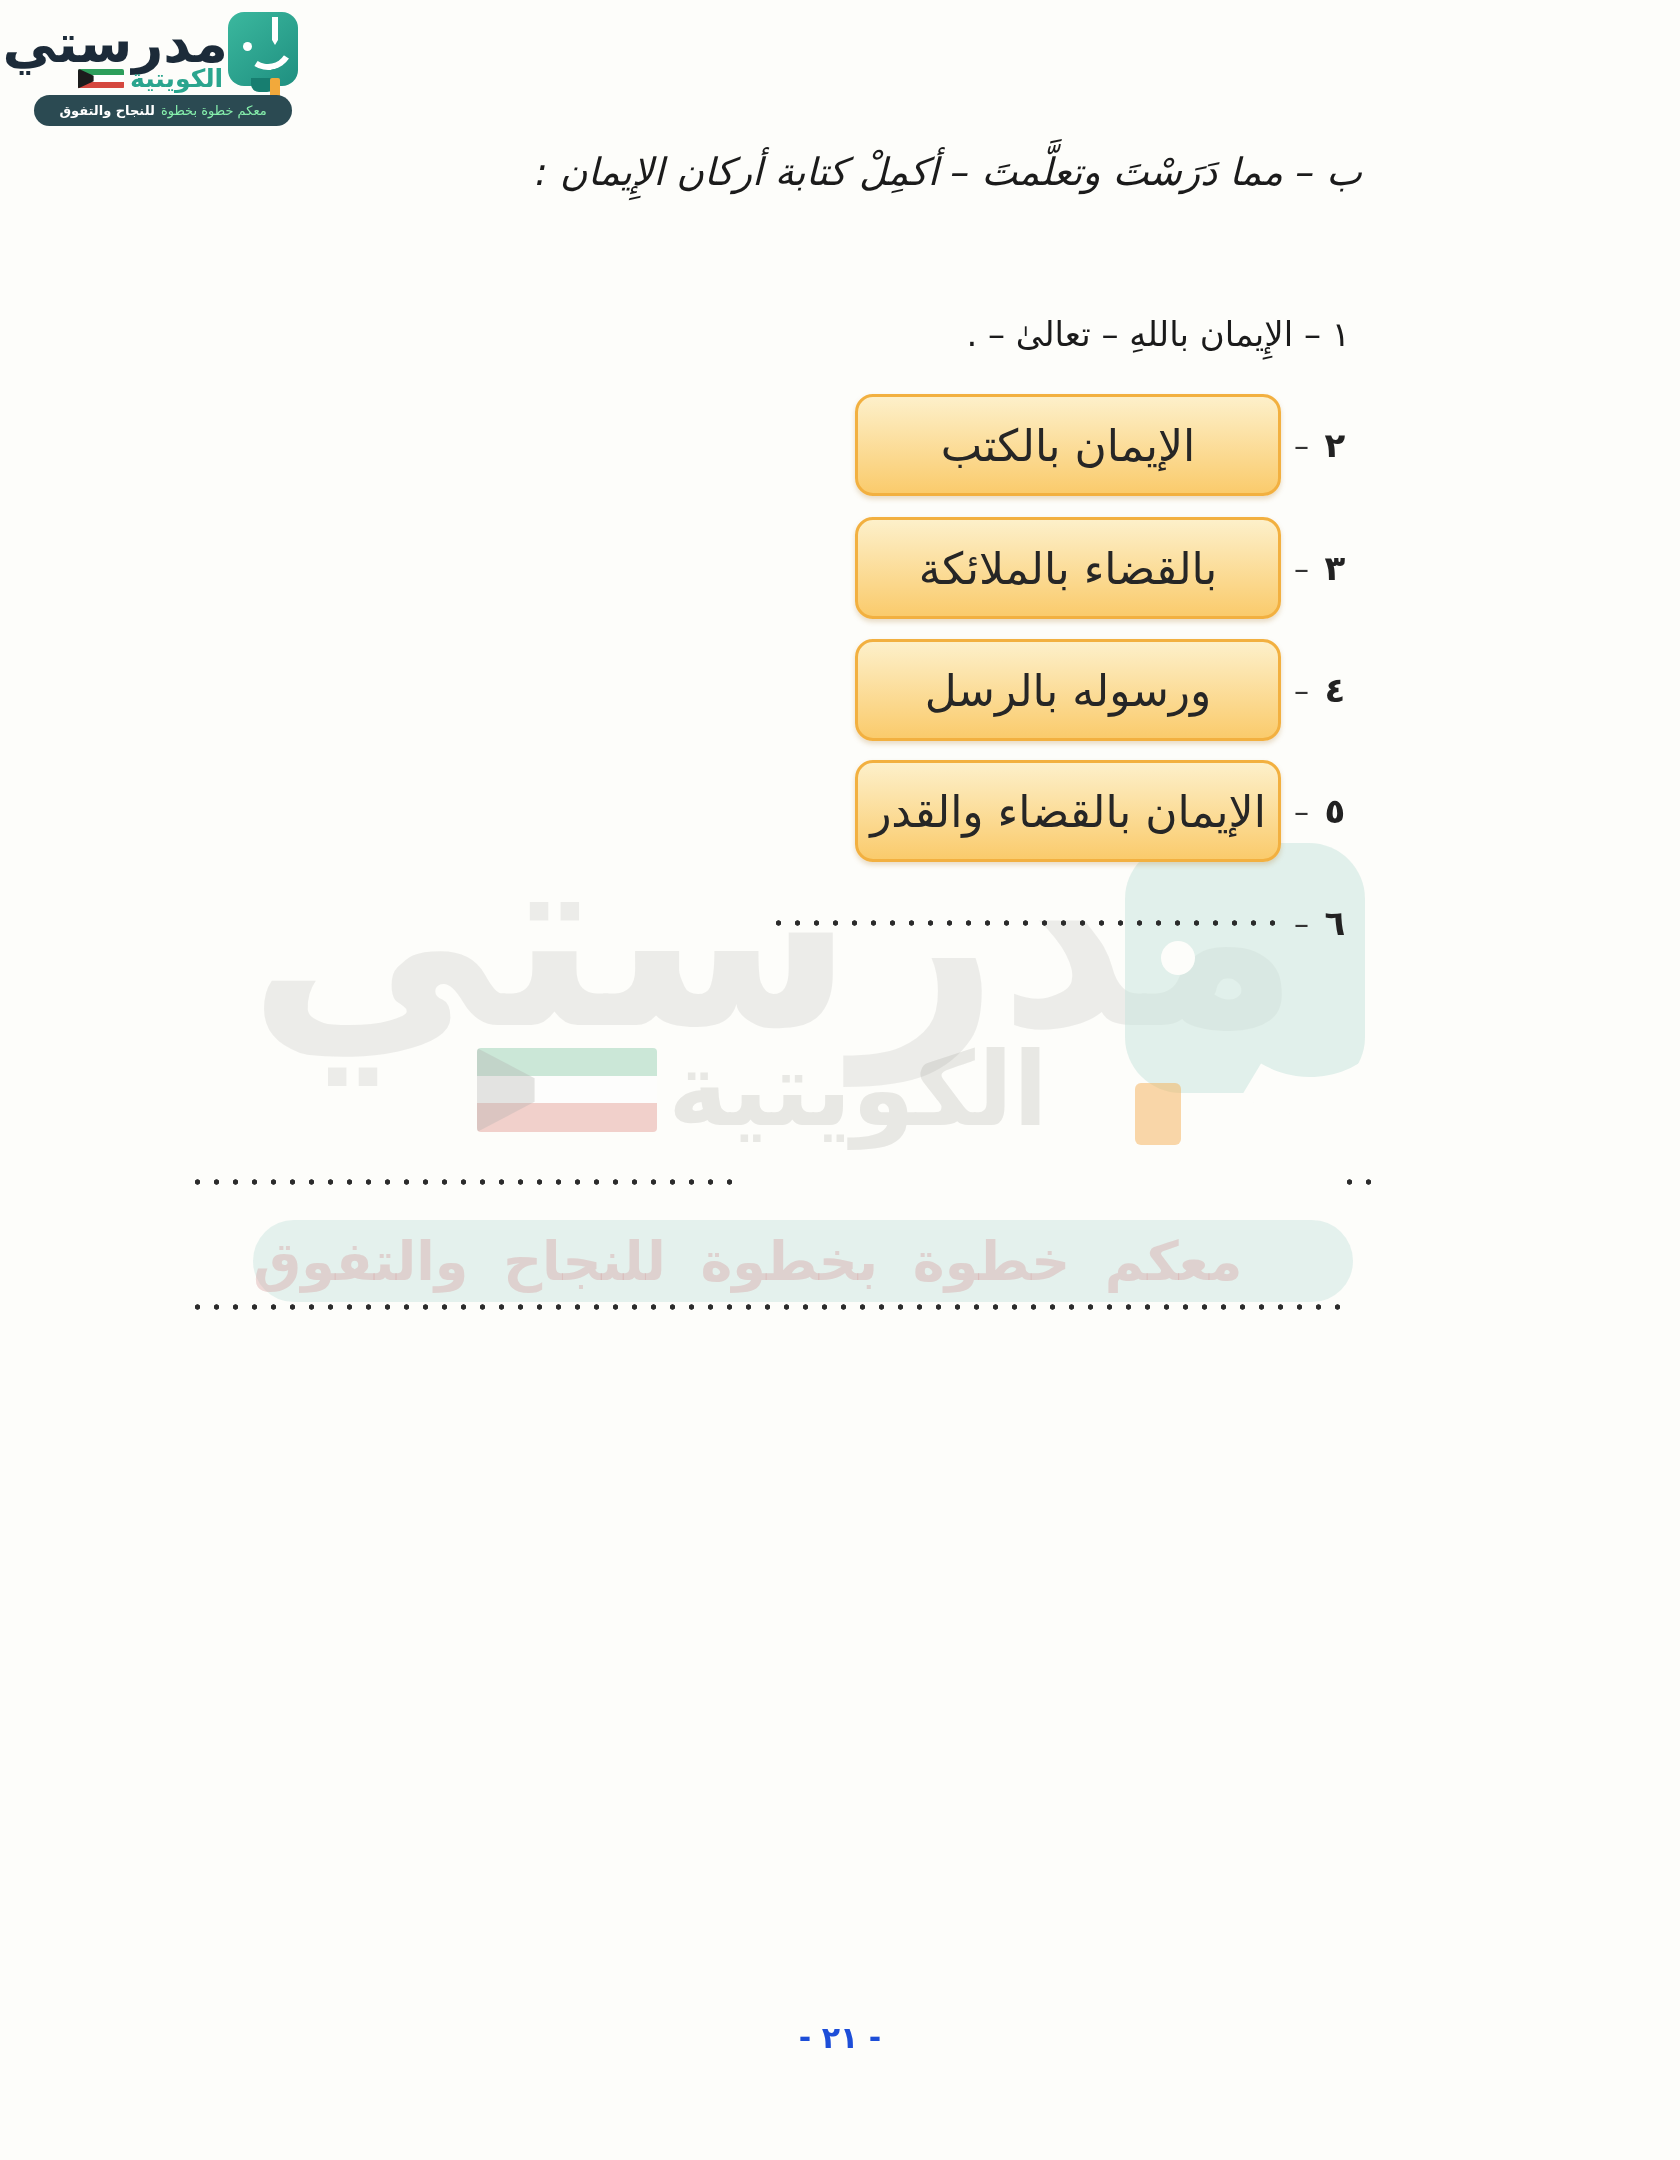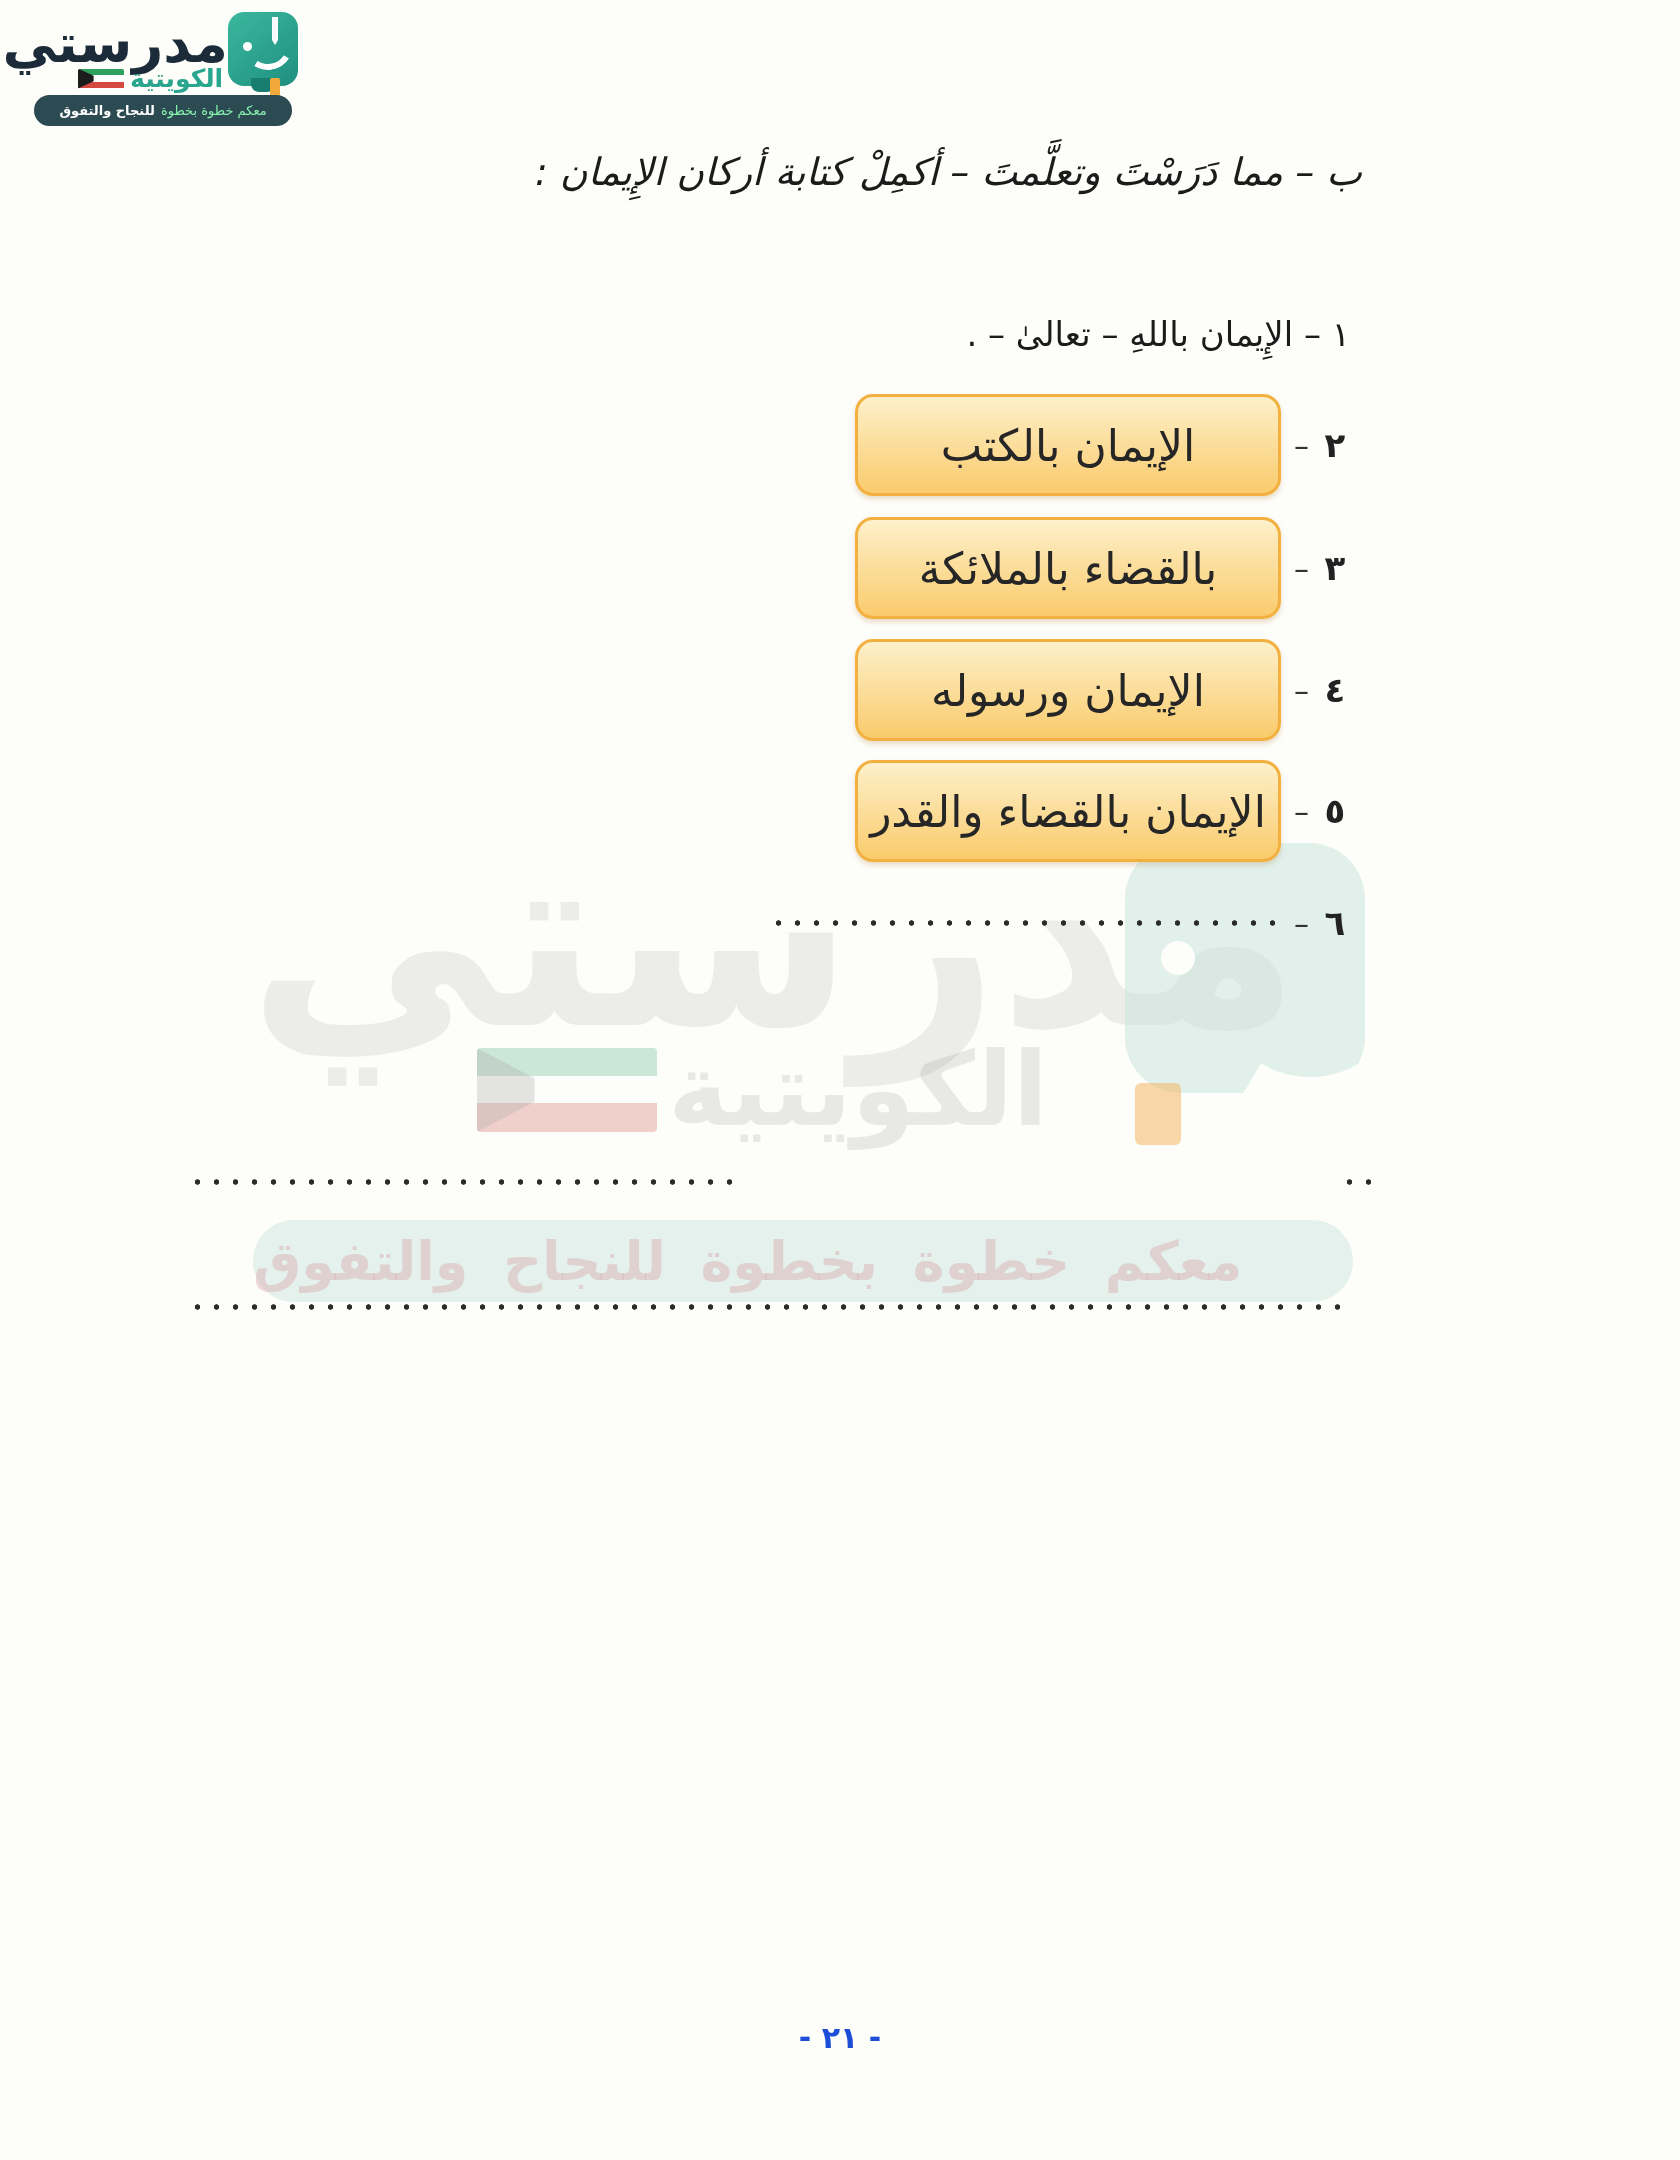--- a/index.html
+++ b/index.html
@@ -149,21 +149,21 @@
     <div class="abox">الإيمان بالكتب</div>
   </div>
   <div class="arow row3">
     <span class="num">٣</span>
     <span class="dash">–</span>
     <div class="abox">بالقضاء بالملائكة</div>
   </div>
   <div class="arow row4">
     <span class="num">٤</span>
     <span class="dash">–</span>
-    <div class="abox">الإيمان ورسوله</div>
+    <div class="abox">ورسوله بالرسل</div>
   </div>
   <div class="arow row5">
     <span class="num">٥</span>
     <span class="dash">–</span>
     <div class="abox">الإيمان بالقضاء والقدر</div>
   </div>
 
   <div class="arow item6-row">
     <span class="num">٦</span>
     <span class="dash">–</span>

